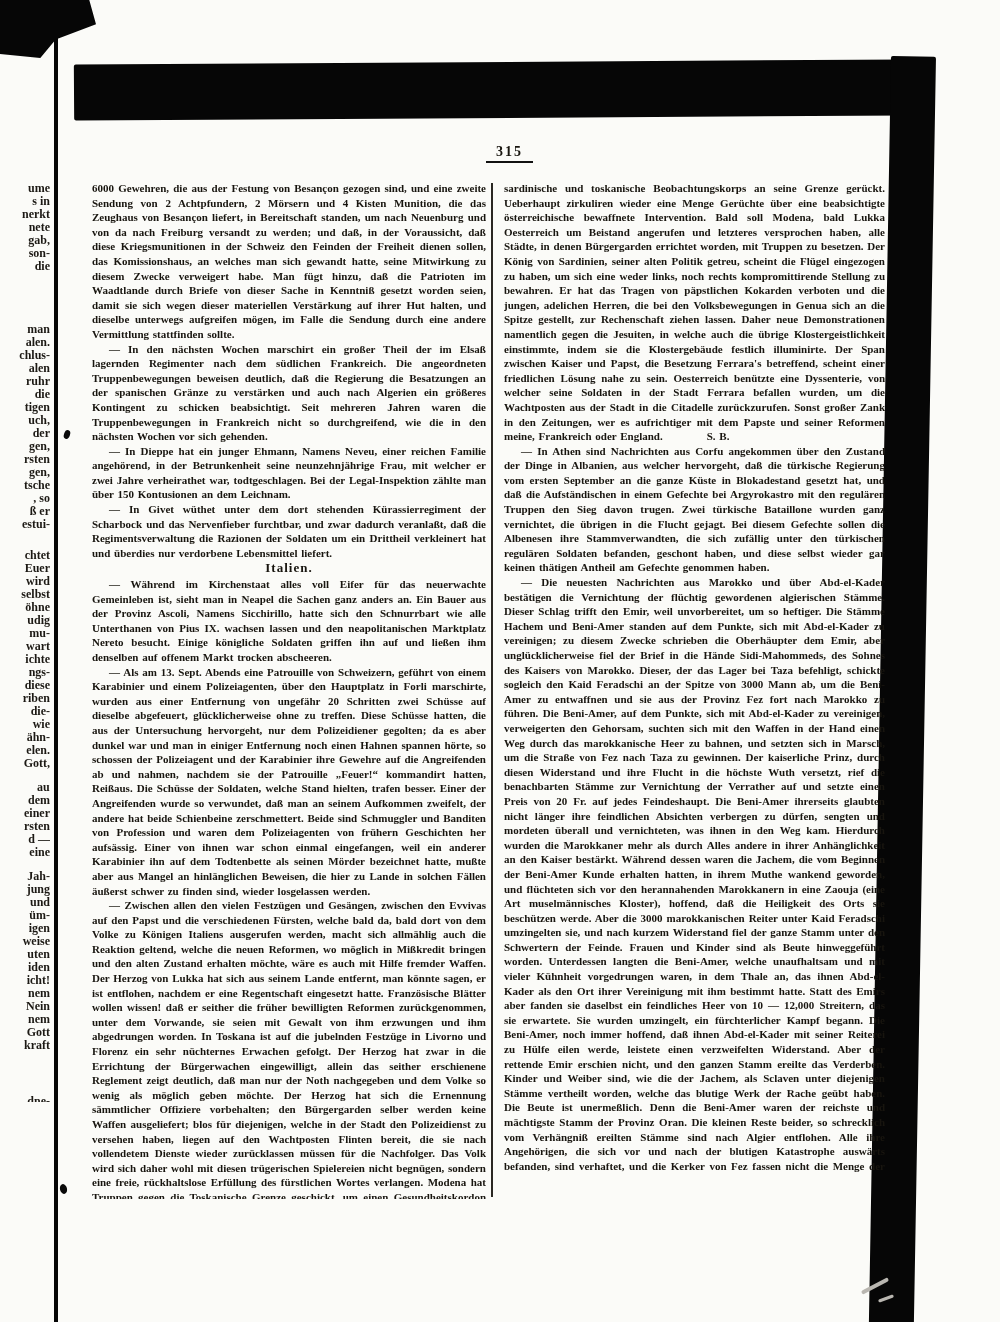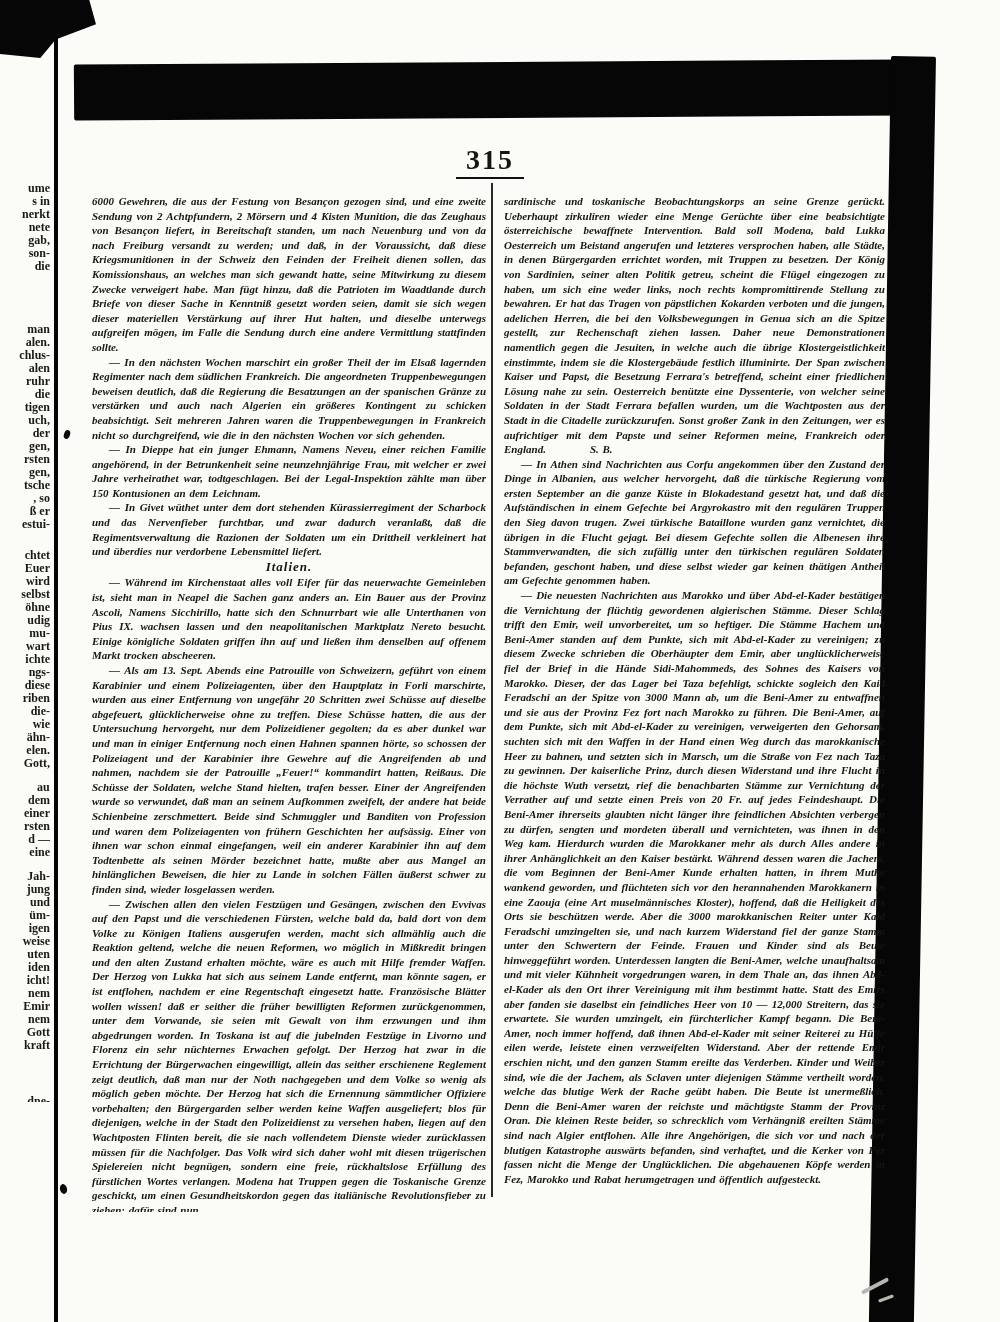--- a/index.html
+++ b/index.html
@@ -31,28 +31,28 @@
   .smudge2 { left:878px; top:1297px; width:16px; height:3px; transform:rotate(-20deg); }
   
   .margin-col {
     position:absolute; left:0; top:182px; width:50px;
     text-align:right; font-weight:700; font-size:12px; line-height:13px;
     color:#1c1914; white-space:nowrap; overflow:hidden; height:920px;
   }
   .frag { height:13px; }
   
   .pageno {
-    position:absolute; left:435px; top:144px; width:110px;
-    text-align:center; font-size:28px; font-weight:700; letter-spacing:2px;
+    position:absolute; left:423px; top:144px; width:110px;
+    text-align:right; font-size:14px; font-weight:700; letter-spacing:2px;
   }
   .pageno span { display:inline-block; padding:0 10px 1px 10px; border-bottom:2.5px solid #111; }
   
   .divider { position:absolute; left:491px; top:183px; width:2px; height:1014px; background:#2a2722; }
-  .col { position:absolute; top:194px; text-align:justify; font-weight:700;
-         font-size:11px; line-height:14.6px; overflow:hidden; word-spacing:1px;font-style:italic; }
+  .col { position:absolute; top:181px; text-align:justify; font-weight:700;
+         font-size:11px; line-height:14.6px; overflow:hidden; word-spacing:1px; }
   .col.left  { left:92px;  width:394px; height:1018px; }
   .col.right { left:504px; width:381px; height:996px; }
   .col p { margin:0; text-indent:17px; }
   .col p.cont { text-indent:0; }
   .col h3 { margin:1px 0 1px 0; text-align:center; font-size:13px; font-weight:700; text-indent:0; letter-spacing:1px; }
 </style>
 </head>
 <body>
 
 <div class="page">
@@ -116,21 +116,21 @@
       <div class="frag" style="margin-top: 11px;">Jah-</div>
       <div class="frag">jung</div>
       <div class="frag">und</div>
       <div class="frag">üm-</div>
       <div class="frag">igen</div>
       <div class="frag">weise</div>
       <div class="frag">uten</div>
       <div class="frag">iden</div>
       <div class="frag">icht!</div>
       <div class="frag">nem</div>
-      <div class="frag">Emir</div>
+      <div class="frag">Nein</div>
       <div class="frag">nem</div>
       <div class="frag">Gott</div>
       <div class="frag">kraft</div>
       <div class="frag" style="margin-top: 43px;">dne-</div>
       <div class="frag">bis</div>
     </div>
 
   <div class="pageno">
     <span>315</span>
   </div>

